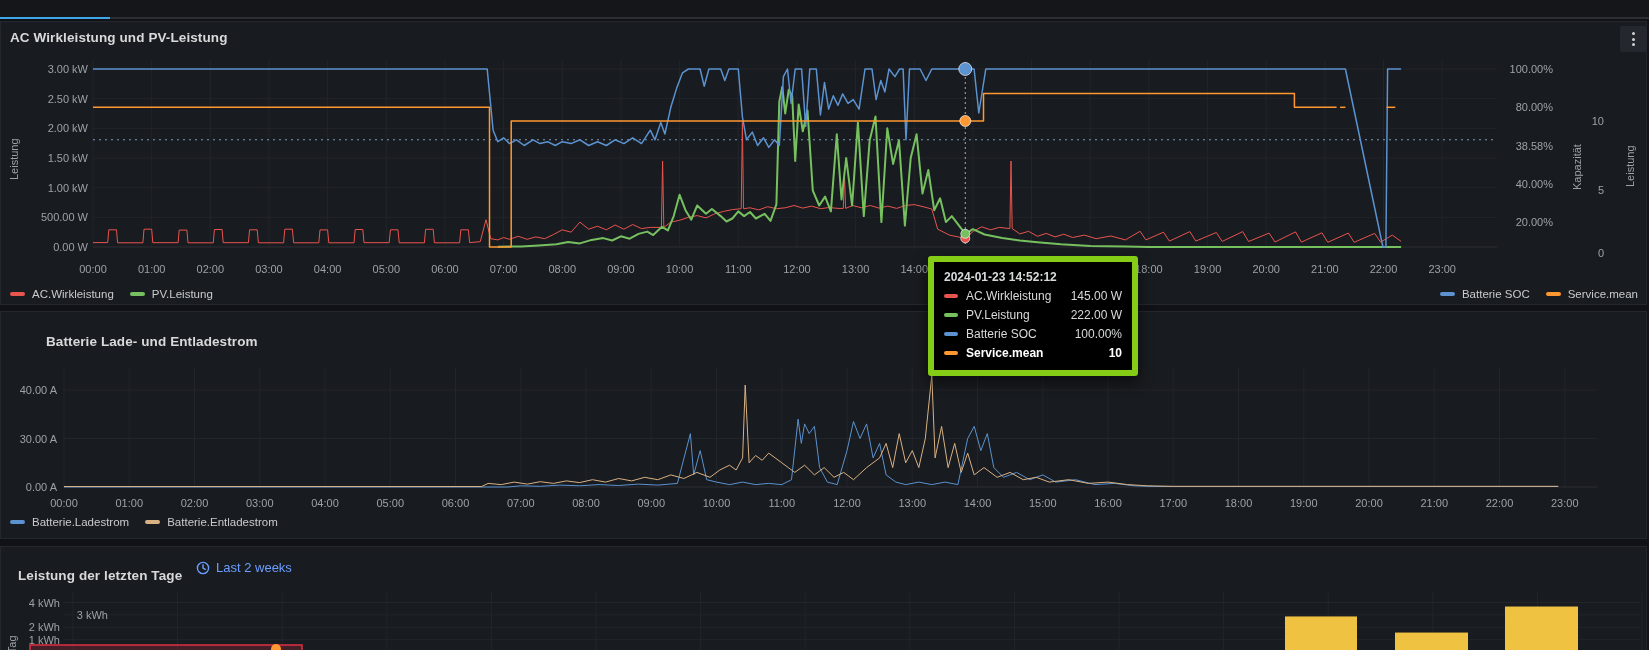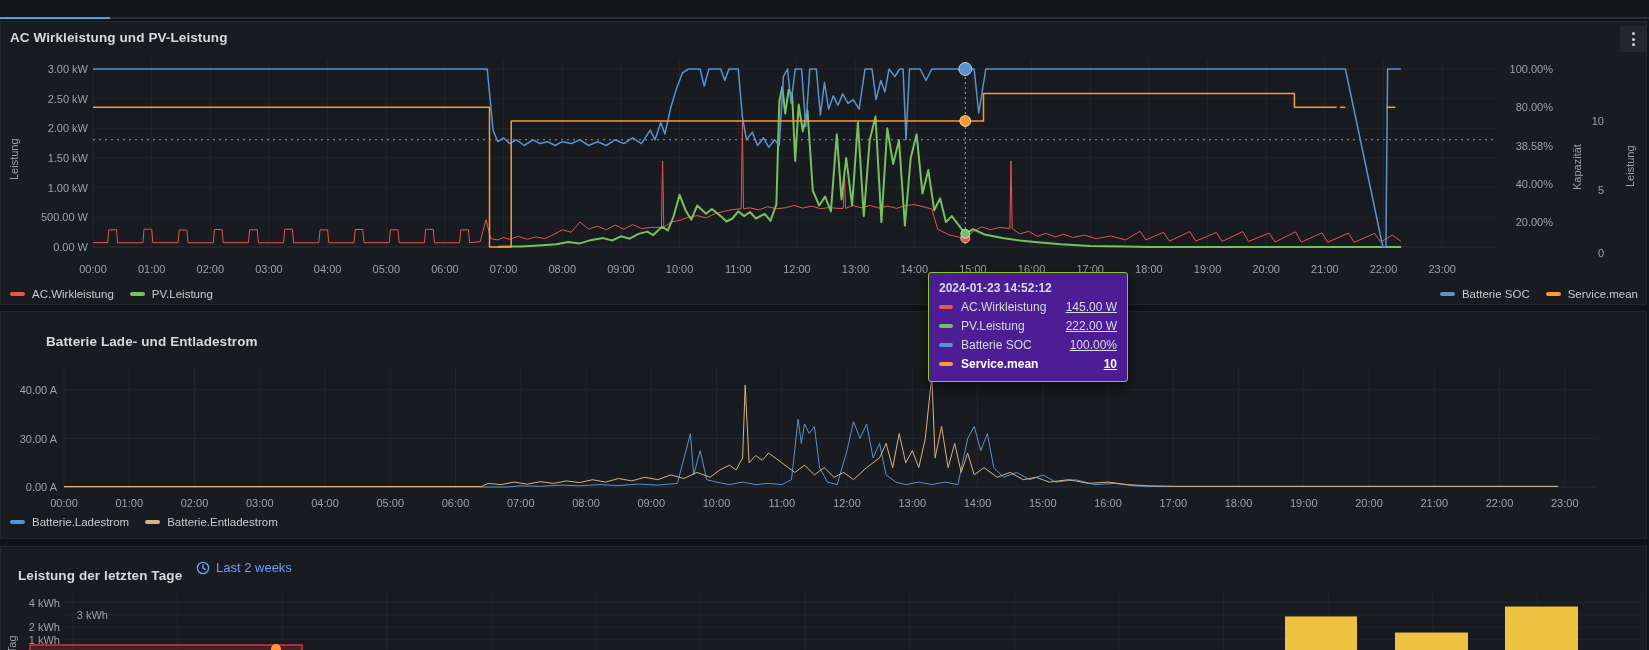--- a/index.html
+++ b/index.html
@@ -19,27 +19,27 @@
   svg.overlay{position:absolute;left:0;top:0;z-index:2;pointer-events:none;}
   #labels{position:absolute;left:0;top:0;width:1649px;height:650px;z-index:3;pointer-events:none;}
   .tick{position:absolute;font-size:11px;color:#9da2a8;white-space:nowrap;line-height:12px;}
   .tick.c{transform:translate(-50%,-50%);}
   .tick.r{transform:translate(-100%,-50%);}
   .vlabel{position:absolute;font-size:11px;color:#9da2a8;white-space:nowrap;transform:rotate(-90deg);transform-origin:0 0;z-index:3;}
   .legend{position:absolute;display:flex;gap:16px;align-items:center;z-index:4;}
   .litem{display:flex;align-items:center;gap:7px;cursor:pointer;}
   .litem .swatch{width:15px;height:4px;border-radius:2px;}
   .litem .llabel{font-size:11.5px;color:#c9cacc;}
-  #tooltip{position:absolute;left:928px;top:272px;width:178px;background:#4c1d95;border:1px solid #84cc16;
+  #tooltip{position:absolute;left:928px;top:256px;width:178px;background:#000000;border:6px solid #84cc16;
            border-radius:3px;box-shadow:0 6px 14px rgba(0,0,0,.55);padding:8px 10px 10px;z-index:6;}
   #tooltip .thead{font-size:12px;font-weight:600;color:#d8d9da;margin-bottom:4px;}
   .trow{display:flex;align-items:center;gap:8px;margin-top:5px;font-size:12px;color:#d8d9da;}
   .trow .tswatch{width:14px;height:4px;border-radius:2px;flex:none;}
   .trow .lbl{flex:1;}
-  .trow .val{font-weight:500;text-align:left;text-decoration:underline;}
+  .trow .val{font-weight:500;text-align:left;}
   .trow.bold .lbl,.trow.bold .val{font-weight:700;color:#ffffff;}
   #timelink{position:absolute;left:196px;top:560px;display:flex;align-items:center;gap:6px;z-index:4;cursor:pointer;}
   #timelink .linktext{font-size:13px;color:#6d9eff;font-weight:500;}
 </style>
 </head>
 <body>
 
 <div class="stage">
 
   <div id="topstrip"></div>

